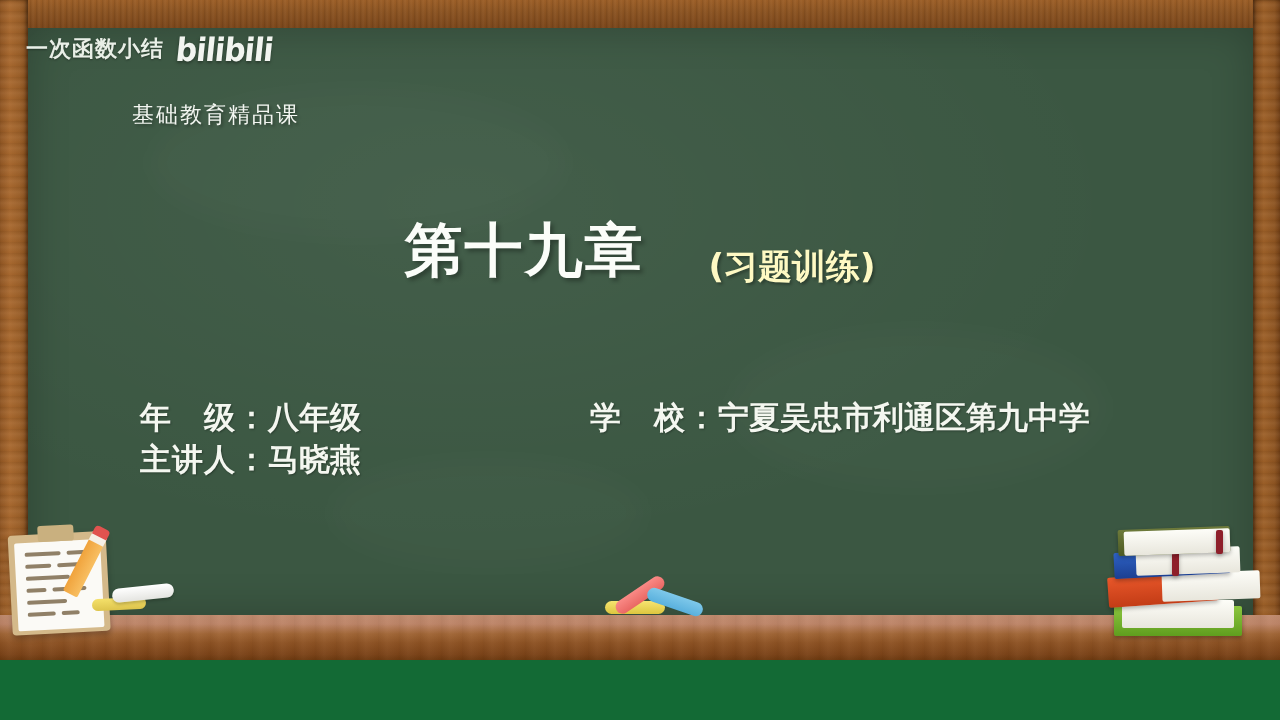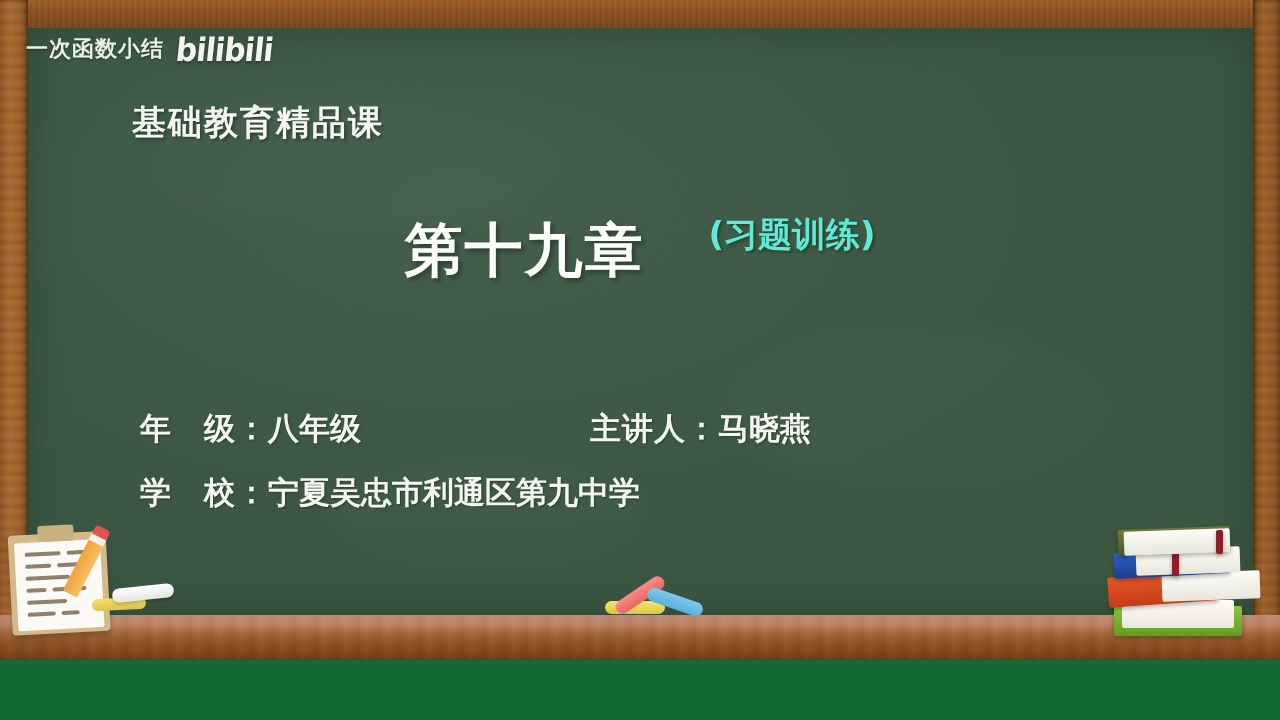--- a/index.html
+++ b/index.html
@@ -91,52 +91,51 @@
     font-family:"DejaVu Sans","Liberation Sans",sans-serif;
     letter-spacing:-1px;
     transform:skewX(-6deg) scaleY(1.08);
     text-shadow:0 2px 3px rgba(0,0,0,0.35);
     white-space:nowrap;
   }
 
   
   .kicker{
     position:absolute; left:132px; top:100px;
-    color:#f3f6f1; font-size:34px; font-weight:bold;
+    color:#f3f6f1; font-size:22px; font-weight:normal;
     font-family:"DejaVu Sans","Liberation Sans",sans-serif;
     letter-spacing:2px;
     text-shadow:2px 2px 3px rgba(0,0,0,0.30);
     white-space:nowrap;
   }
 
   .main-title{
     position:absolute; left:0; top:212px; width:1280px;
-    display:flex; align-items:flex-start; justify-content:center;
+    display:flex; align-items:flex-end; justify-content:center;
     white-space:nowrap;
   }
   .mt-a, .mt-b{
     color:#fbfdf9; font-size:58px; font-weight:bold;
     font-family:"DejaVu Sans","Liberation Sans",sans-serif;
     letter-spacing:2px;
     text-shadow:3px 3px 4px rgba(0,0,0,0.32);
   }
   .mt-gap{ display:inline-block; width:44px; }
   .mt-sub{
-    color:#5eead4; font-size:34px; font-weight:bold;
+    color:#fef9c3; font-size:34px; font-weight:bold;
     font-family:"DejaVu Sans","Liberation Sans",sans-serif;
     margin-left:20px; letter-spacing:0px;
     text-shadow:2px 2px 3px rgba(0,0,0,0.32);
   }
 
   
   .info{
-    position:absolute; left:140px; top:408px; width:1070px;
+    position:absolute; left:140px; top:397px; width:1070px;
     display:grid;
     grid-template-columns: 450px 1fr;
-    row-gap:22px;
   }
   .info-line{
     color:#f4f7f0; font-size:31px;
     font-family:"DejaVu Serif","Liberation Serif",serif;
     font-weight:bold;
     white-space:nowrap;
     text-shadow:1px 1px 2px rgba(0,0,0,0.30);
   }
   .lbl{ letter-spacing:1px; }
 
@@ -222,24 +221,24 @@
     <span class="mt-a">第十九章</span>
     <span class="mt-gap"></span>
     <span class="mt-sub">(习题训练)</span>
   </div>
 
   <div class="info">
     <div class="info-line">
       <span class="lbl">年　级：</span><span>八年级</span>
     </div>
     <div class="info-line">
+      <span class="lbl">学　校：</span><span>宁夏吴忠市利通区第九中学</span>
+    </div>
+    <div class="info-line">
       <span class="lbl">主讲人：</span><span>马晓燕</span>
-    </div>
-    <div class="info-line">
-      <span class="lbl">学　校：</span><span>宁夏吴忠市利通区第九中学</span>
     </div>
   </div>
 
   <div class="ledge">
     <div class="ledge-grain"></div>
   </div>
   <div class="bottom-strip"></div>
 
   <div class="clipboard">
     <div class="cb-board"></div>

